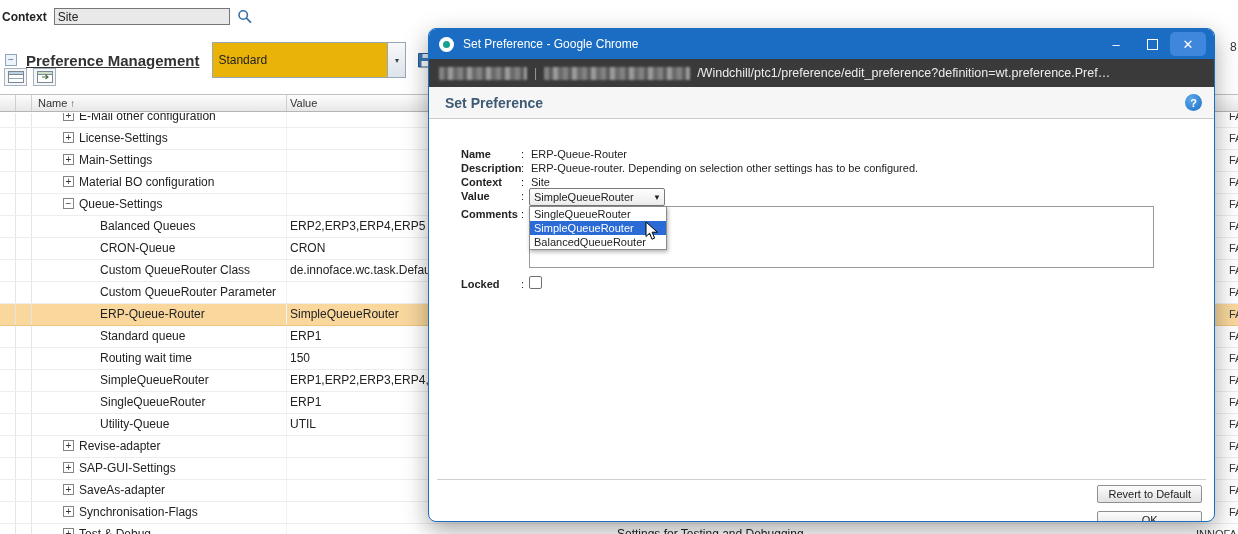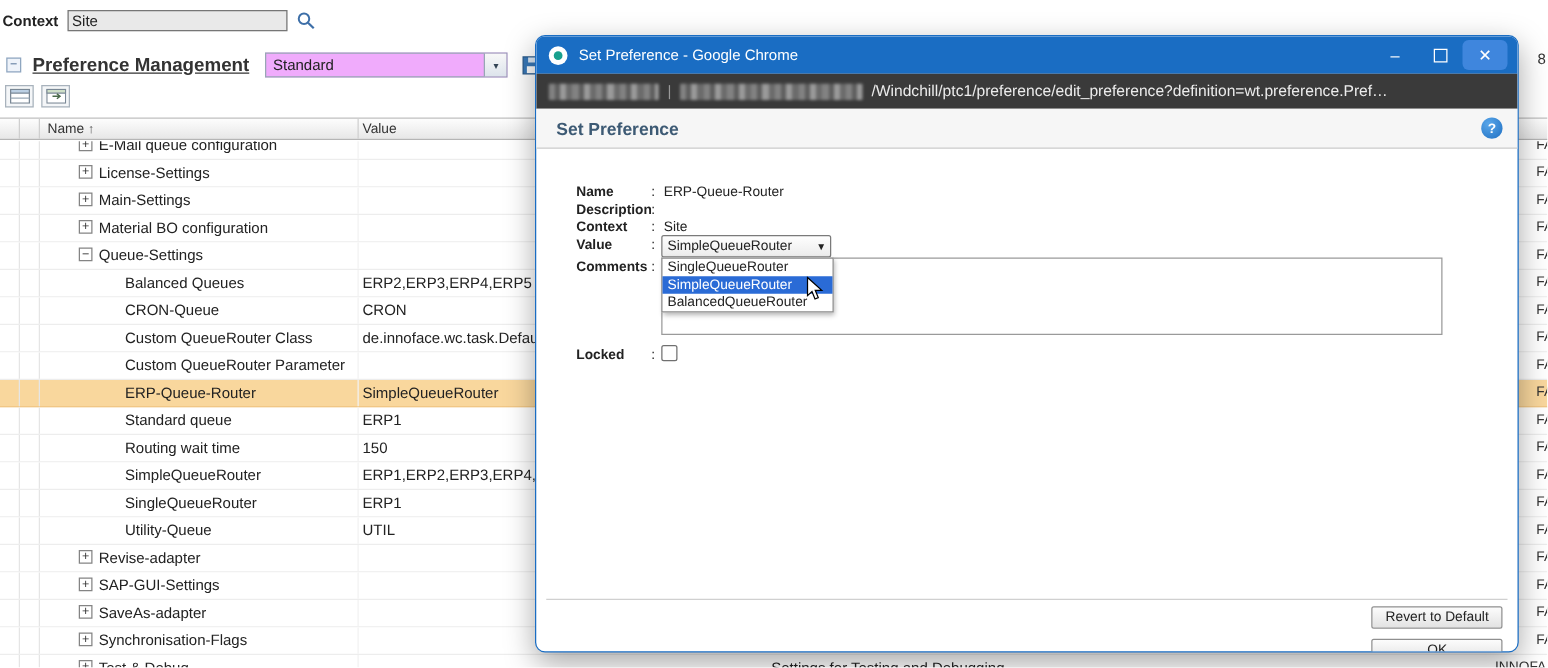--- a/index.html
+++ b/index.html
@@ -9,22 +9,22 @@
   }
   
   .context-row{position:absolute;top:8px;left:2px;display:flex;align-items:center;gap:7px;}
   .ctx-label{font-weight:bold;font-size:12px;color:#222;}
   .ctx-input{width:168px;height:15px;border:1px solid #767676;background:#e9e9e9;
     font-size:12px;padding:0 3px;font-family:inherit;color:#222;}
   .pm-row{position:absolute;top:42px;left:5px;display:flex;align-items:center;}
   .collapse-sq{width:12px;height:12px;border:1px solid #8fa6c0;background:#eef3fa;color:#4a6a92;
     font-size:10px;line-height:10px;text-align:center;box-sizing:border-box;}
   .pm-title{font-size:15px;font-weight:bold;color:#333;margin-left:9px;text-decoration:underline;}
-  .std-dd{margin-left:13px;width:194px;height:20px;border:1px solid #98a6b5;display:flex;
-    align-items:center;background:#f0abfc;box-sizing:border-box;}
+  .std-dd{margin-left:13px;width:194px;height:36px;border:1px solid #98a6b5;display:flex;
+    align-items:center;background:#eab308;box-sizing:border-box;}
   .std-dd .txt{flex:1;font-size:12px;padding-left:5px;}
   .std-dd .btn{width:17px;height:100%;border-left:1px solid #98a6b5;
     background:linear-gradient(#f8f8f8,#dde4ec);font-size:8px;display:flex;align-items:center;
     justify-content:center;color:#345;}
   .save-btn{margin-left:11px;width:17px;height:17px;display:block;}
   .toolbar{position:absolute;top:68px;left:4px;display:flex;gap:6px;}
   .tbi{width:23px;height:18px;border:1px solid #a8b2bc;background:#f4f6f8;display:flex;
     align-items:center;justify-content:center;box-sizing:border-box;}
   
   .ptable{position:absolute;top:94px;left:0;width:1238px;bottom:0;}
@@ -168,21 +168,21 @@
       <span class="hc value">
         <span>Value</span>
       </span>
       <span class="hc desc"></span>
       <span class="hc edge"></span>
     </div>
     <div class="tbody">
         <div class="trow clipped">
           <span class="cell g"></span>
           <span class="cell g"></span>
-          <span class="cell name lvl-group"><span class="expander">+</span><span>E-Mail queue configuration</span></span>
+          <span class="cell name lvl-group"><span class="expander">+</span><span>E-Mail other configuration</span></span>
           <span class="cell value"></span>
           <span class="cell desc"></span>
           <span class="cell edge">
             <span class="edgetext">FA</span>
           </span>
         </div>
         <div class="trow">
           <span class="cell g"></span>
           <span class="cell g"></span>
           <span class="cell name lvl-group"><span class="expander">+</span><span>License-Settings</span></span>
@@ -409,20 +409,21 @@
   </div>
 
   <div class="frow f-name">
     <span class="lbl">Name</span>
     <span>:</span>
     <span>ERP-Queue-Router</span>
   </div>
   <div class="frow f-desc">
     <span class="lbl">Description</span>
     <span>:</span>
+    <span>ERP-Queue-router. Depending on selection other settings has to be configured.</span>
   </div>
   <div class="frow f-context">
     <span class="lbl">Context</span>
     <span>:</span>
     <span>Site</span>
   </div>
   <div class="frow f-value">
     <span class="lbl">Value</span>
     <span>:</span>
     <span></span>

